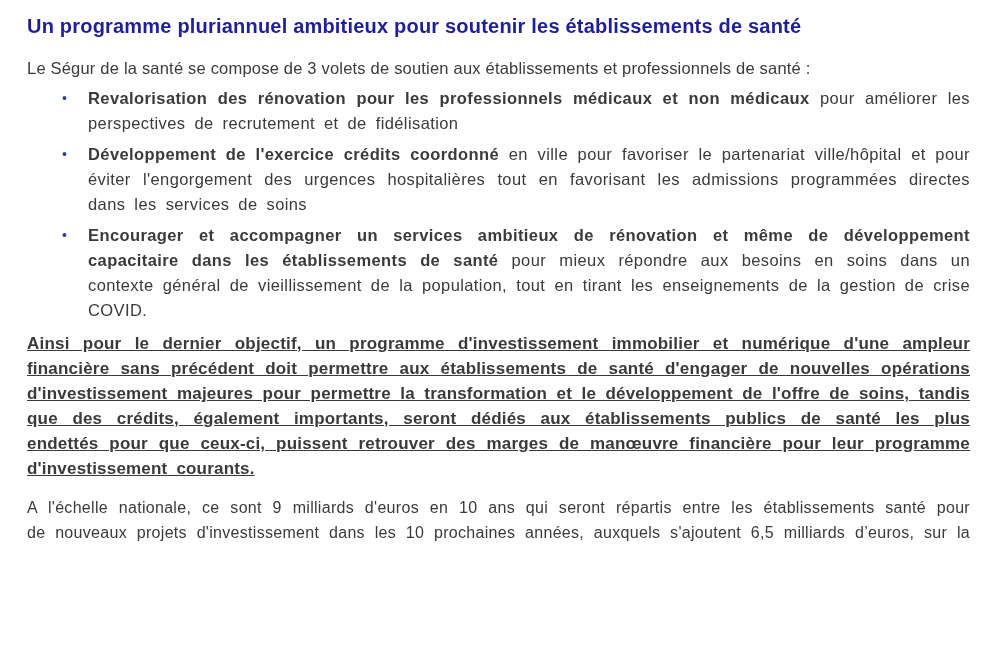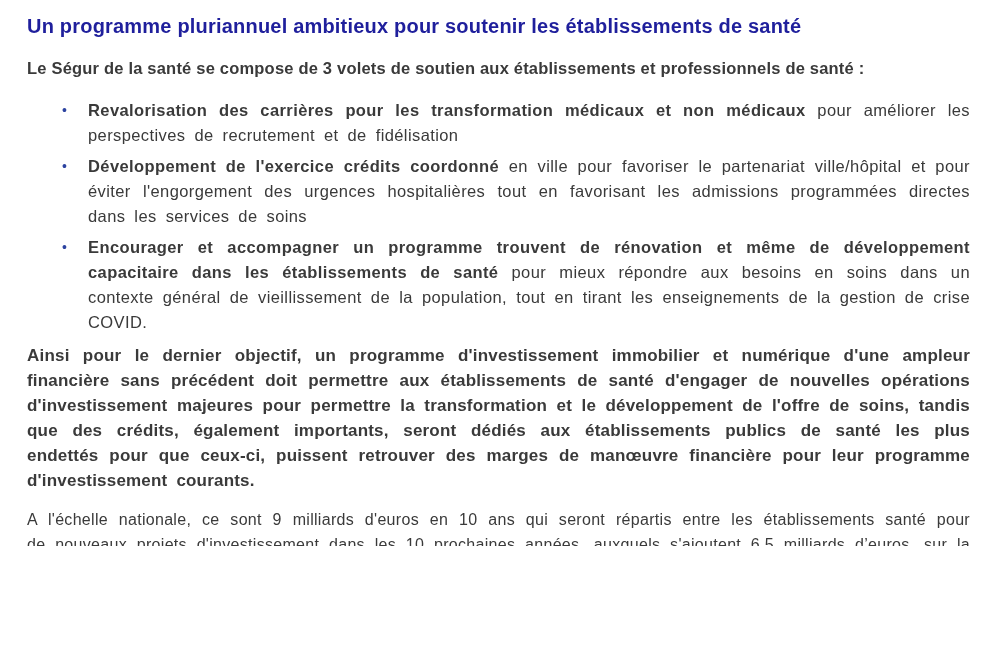--- a/index.html
+++ b/index.html
@@ -22,22 +22,21 @@
     line-height: 25px;
     font-weight: 700;
     letter-spacing: 0.2px;
     color: var(--heading-color, #1f1f9c);
     margin: 0 0 17px 0;
   }
   .intro {
     font-size: 16.5px;
     line-height: 25px;
     letter-spacing: 0.2px;
-    margin: 0 0 17px 0;
-    font-weight: bold;
+    margin: 0 0 5px 0;
   }
   .bullets {
     margin: 0;
   }
   .bullet-item {
     display: flex;
     margin: 0 0 6px 0;
   }
   .bullet-dot {
     flex: 0 0 26px;
@@ -66,42 +65,43 @@
     line-height: 25px;
     letter-spacing: 0.3px;
     word-spacing: 5px;
     margin: 0 0 14px 0;
   }
   .para.bold {
     font-weight: 700;
     font-size: 17px;
     letter-spacing: 0.2px;
     word-spacing: 4px;
+    text-decoration: underline;
   }
 </style>
 </head>
 <body>
 
 <div class="page">
   <h1 class="heading">Un programme pluriannuel ambitieux pour soutenir les établissements de santé</h1>
 
   <p class="intro">Le Ségur de la santé se compose de 3 volets de soutien aux établissements et professionnels de santé :</p>
 
   <div class="bullets">
       <div class="bullet-item">
         <span class="bullet-dot">•</span>
-        <span class="bullet-text"><strong>Revalorisation des carrières pour les transformation médicaux et non médicaux</strong> pour améliorer les perspectives de recrutement et de fidélisation</span>
+        <span class="bullet-text"><strong>Revalorisation des rénovation pour les professionnels médicaux et non médicaux</strong> pour améliorer les perspectives de recrutement et de fidélisation</span>
       </div>
       <div class="bullet-item">
         <span class="bullet-dot">•</span>
         <span class="bullet-text"><strong>Développement de l'exercice crédits coordonné</strong> en ville pour favoriser le partenariat ville/hôpital et pour éviter l'engorgement des urgences hospitalières tout en favorisant les admissions programmées directes dans les services de soins</span>
       </div>
       <div class="bullet-item">
         <span class="bullet-dot">•</span>
-        <span class="bullet-text"><strong>Encourager et accompagner un programme trouvent de rénovation et même de développement capacitaire dans les établissements de santé</strong> pour mieux répondre aux besoins en soins dans un contexte général de vieillissement de la population, tout en tirant les enseignements de la gestion de crise COVID.</span>
+        <span class="bullet-text"><strong>Encourager et accompagner un services ambitieux de rénovation et même de développement capacitaire dans les établissements de santé</strong> pour mieux répondre aux besoins en soins dans un contexte général de vieillissement de la population, tout en tirant les enseignements de la gestion de crise COVID.</span>
       </div>
     </div>
 
   <div class="paragraphs">
       <p class="para bold">Ainsi pour le dernier objectif, un programme d'investissement immobilier et numérique d'une ampleur financière sans précédent doit permettre aux établissements de santé d'engager de nouvelles opérations d'investissement majeures pour permettre la transformation et le développement de l'offre de soins, tandis que des crédits, également importants, seront dédiés aux établissements publics de santé les plus endettés pour que ceux-ci, puissent retrouver des marges de manœuvre financière pour leur programme d'investissement courants.</p>
       <p class="para">A l'échelle nationale, ce sont 9 milliards d'euros en 10 ans qui seront répartis entre les établissements santé pour de nouveaux projets d'investissement dans les 10 prochaines années, auxquels s'ajoutent 6,5 milliards d’euros, sur la même période pour permettre la restauration des capacités financières dans les établissements de santé assurant le service public hospitalier.</p>
     </div>
 </div>
 
 </body></html>

